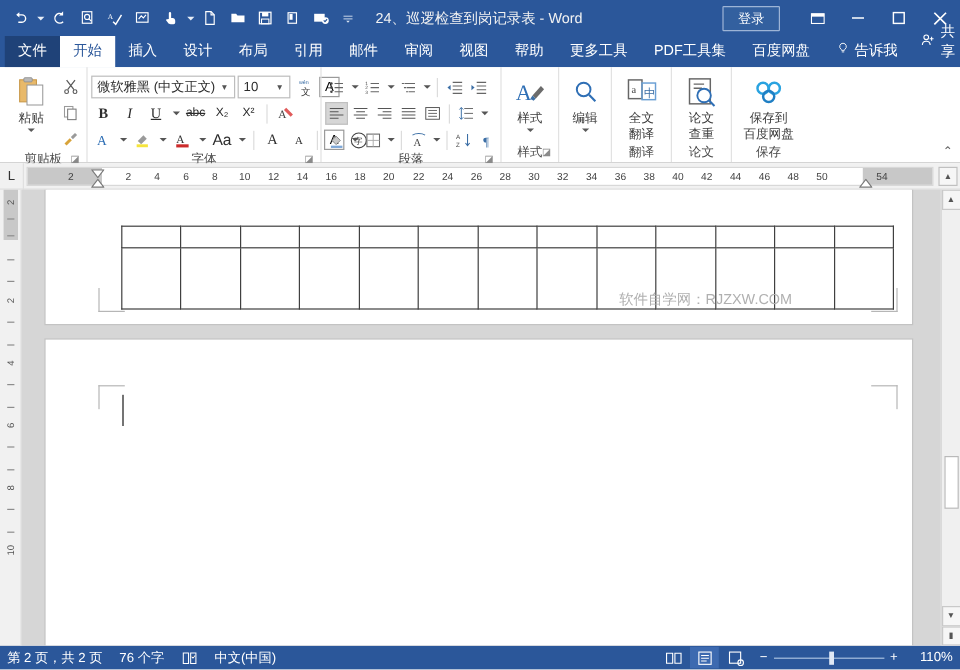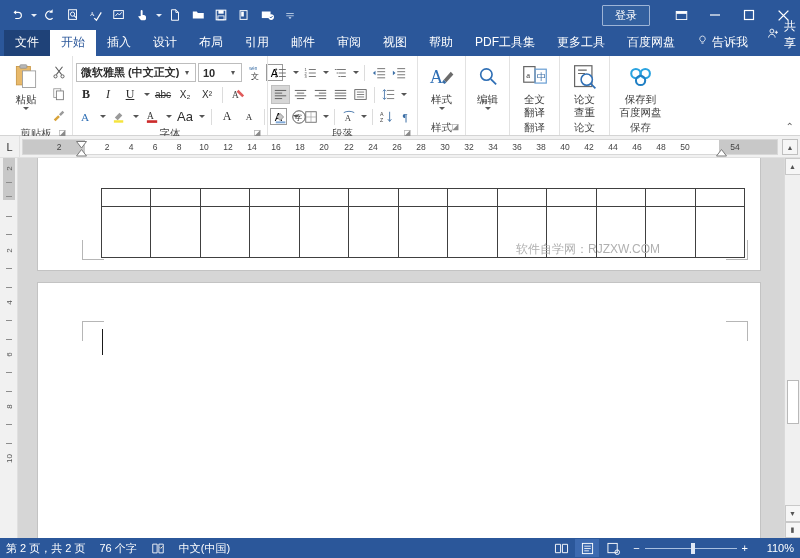--- a/index.html
+++ b/index.html
@@ -77,21 +77,21 @@
   .bigbtn .dn { border-left:3px solid transparent; border-right:3px solid transparent; border-top:3px solid #5a5a5a; margin-top:2px; }
 
   .smallcol { display:flex; flex-direction:column; justify-content:flex-start; gap:2px; padding-top:2px; }
   .sbtn { width:20px; height:20px; display:flex; align-items:center; justify-content:center; color:#444; font-size:11px; }
 
   
   .fontgroup-rows { display:flex; flex-direction:column; gap:3px; padding-top:3px; }
   .frow { display:flex; align-items:center; gap:2px; }
   .combo {
     height:19px; border:1px solid #bdbdbd; background:#fff; display:flex; align-items:center;
-    font-size:11px; color:#2d2d2d; padding:0 2px 0 4px;font-weight:bold;
+    font-size:11px; color:#2d2d2d; padding:0 2px 0 4px;
   }
   .combo .cv { flex:1; white-space:nowrap; overflow:hidden; }
   .combo .ca { width:12px; text-align:center; color:#555; font-size:8px; }
   .fname { width:120px; }
   .fsize { width:44px; }
   .tbtn { width:20px; height:19px; display:flex; align-items:center; justify-content:center; color:#2d2d2d; font-size:12px; }
   .tbtn.bd { font-weight:bold; font-family:"Liberation Serif",serif; }
   .tbtn.it { font-style:italic; font-family:"Liberation Serif",serif; }
   .tbtn.ul { text-decoration:underline; font-family:"Liberation Serif",serif; }
   .mini-caret { width:9px; height:19px; display:flex; align-items:center; justify-content:center; }
@@ -247,20 +247,21 @@
             <path d="M10.6 10.2l1.2 1.2 2-2.2" stroke="#2b579a" stroke-width="1.1" fill="none"></path>
           </svg>
       </div>
       <div class="qat-btn">
         <svg width="12" height="12" viewBox="0 0 16 16">
             <path d="M3 6h10M3 9h10" stroke="#dbe5f3" stroke-width="1"></path>
             <path d="M6 11l2 2.2 2-2.2z" fill="#dbe5f3"></path>
           </svg>
       </div>
     </div>
+    <div class="doc-title">24、巡逻检查到岗记录表  -  Word</div>
     <div class="title-right">
       <div class="signin">登录</div>
       <div class="winbtn ribbon-opt">
         <svg width="13" height="13" viewBox="0 0 16 16">
             <rect x="1.5" y="3" width="13" height="10" stroke="#fff" stroke-width="1.1" fill="none"></rect>
             <rect x="1.5" y="3" width="13" height="3" fill="#fff"></rect>
           </svg>
       </div>
       <div class="winbtn">
         <svg width="12" height="12" viewBox="0 0 12 12">
@@ -284,22 +285,22 @@
     <div class="tab file">文件</div>
     <div class="tab active">开始</div>
     <div class="tab">插入</div>
     <div class="tab">设计</div>
     <div class="tab">布局</div>
     <div class="tab">引用</div>
     <div class="tab">邮件</div>
     <div class="tab">审阅</div>
     <div class="tab">视图</div>
     <div class="tab">帮助</div>
+    <div class="tab">更多工具</div>
     <div class="tab">PDF工具集</div>
-    <div class="tab">更多工具</div>
     <div class="tab">百度网盘</div>
     <div class="tab">
       <span class="q">
         <svg width="11" height="11" viewBox="0 0 16 16">
             <path d="M8 1.5a4 4 0 0 1 2.4 7.2c-.5.4-.7.9-.7 1.4H6.3c0-.5-.2-1-.7-1.4A4 4 0 0 1 8 1.5z" stroke="#fff" stroke-width="1.1" fill="none"></path>
             <path d="M6.5 12h3" stroke="#fff" stroke-width="1.1"></path>
           </svg>
       </span>
         <span>告诉我</span>
     </div>

